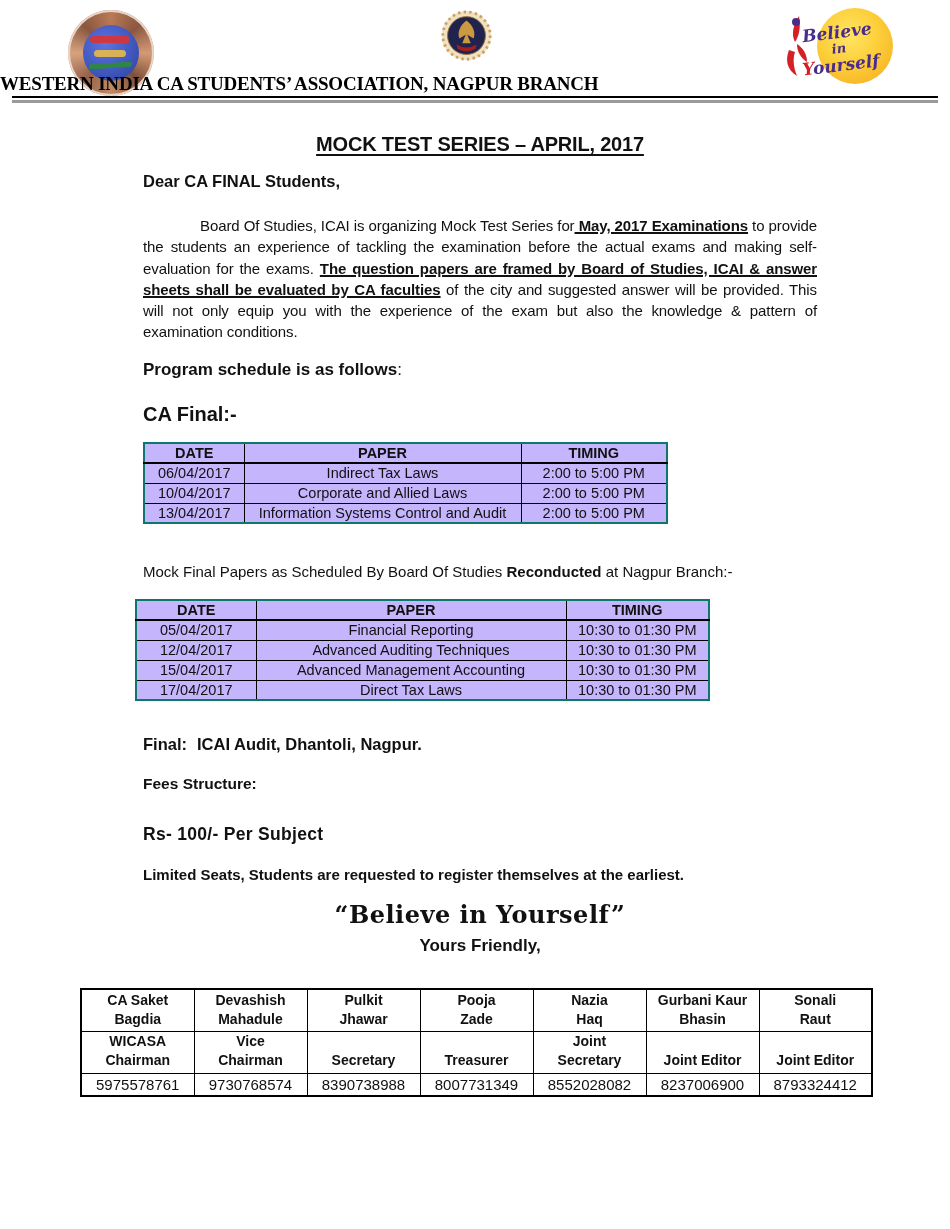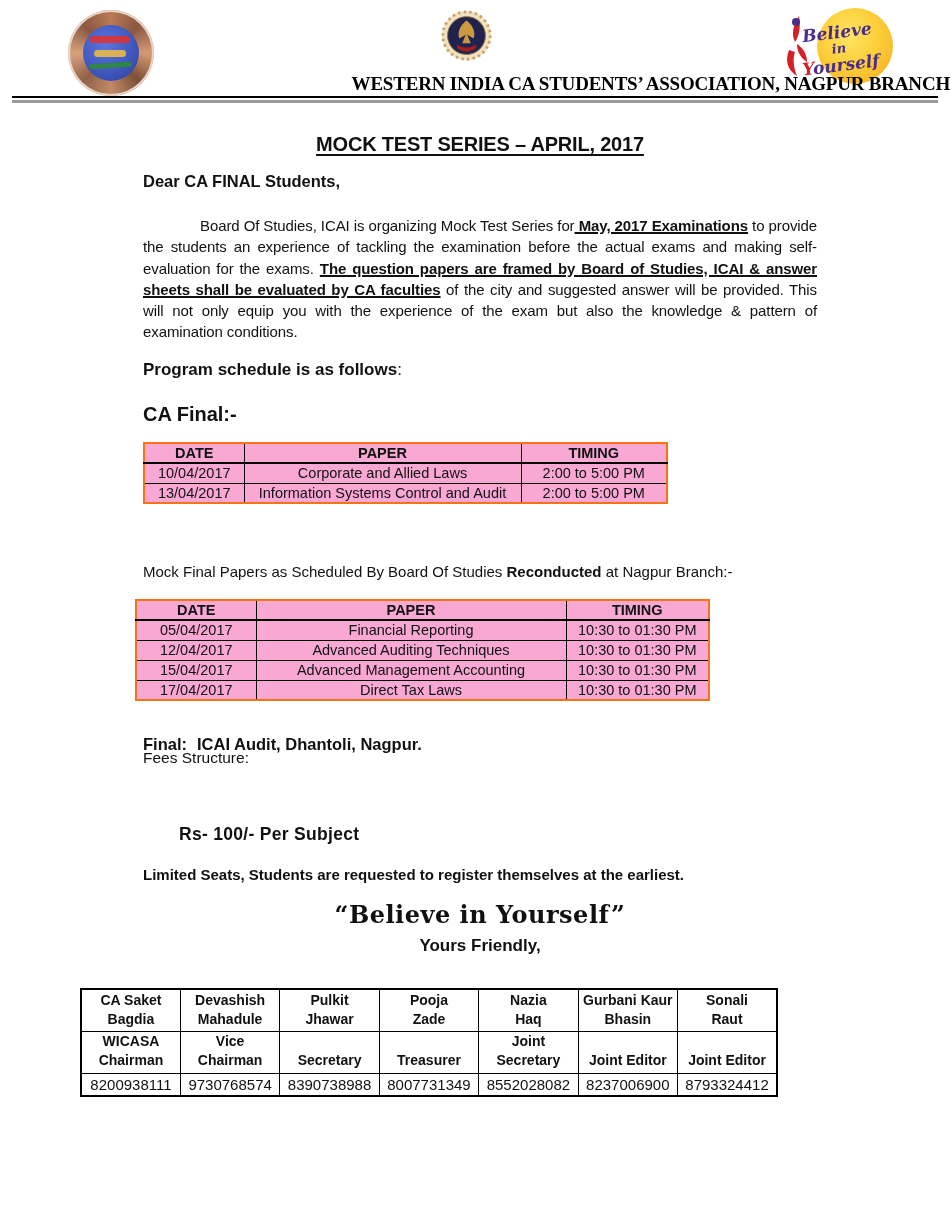--- a/index.html
+++ b/index.html
@@ -1,21 +1,21 @@
 <!DOCTYPE html>
 <html><head>
 <meta charset="utf-8">
 <style>
   * { margin:0; padding:0; box-sizing:border-box; }
   html,body { background:#ffffff; }
   body { font-family:"Liberation Sans","DejaVu Sans",sans-serif; color:#111; }
   .page { position:relative; width:950px; height:1229px; background:#fff; overflow:hidden; }
 
   
-  .org-title { position:absolute; top:73px; left:0; right:0; text-align:right;
+  .org-title { position:absolute; top:73px; left:0; right:0; text-align:left;
     font-family:"Liberation Serif","DejaVu Serif",serif; font-weight:bold;
     font-size:19px; letter-spacing:-0.2px; color:#000; }
   .divider { position:absolute; top:96px; left:12px; right:12px; height:4px;
     background:#000; border-bottom:2px solid #fff; box-shadow:0 3px 0 #9a9a9a; }
 
   .logo-left { position:absolute; left:68px; top:10px; width:86px; height:86px; border-radius:50%;
     background:conic-gradient(#b97a56,#8a5741,#d49a74,#7d4f38,#c08a66,#93604a,#d7a37e,#8a5741,#b97a56);
     box-shadow:inset 0 0 0 2px #e9d6c8; }
   .logo-left .center { position:absolute; inset:17%; border-radius:50%;
     background:radial-gradient(circle at 40% 35%, #5a74e0, #2b3f9e); }
@@ -50,45 +50,45 @@
 
   .intro { position:absolute; top:215px; left:0; width:674px; font-size:15px; line-height:21.3px;
     text-align:justify; text-indent:57px; letter-spacing:-0.1px; }
   .intro .b { font-weight:bold; }
   .intro .u { text-decoration:underline; text-decoration-thickness:1.5px; }
 
   .schedule-heading { position:absolute; top:360px; left:0; font-size:17px; }
   .schedule-heading .h { font-weight:bold; }
   .ca-final-label { position:absolute; top:403px; left:0; font-size:20px; font-weight:bold; }
 
-  table.doc-table { border-collapse:collapse; table-layout:fixed; background:#f9a8d4;
-    border:2px solid #f97316; font-size:14.5px; }
+  table.doc-table { border-collapse:collapse; table-layout:fixed; background:#c4b5fd;
+    border:2px solid #0f766e; font-size:14.5px; }
   table.doc-table th, table.doc-table td { border:1px solid #000; text-align:center;
     padding:1px 2px; height:20px; overflow:hidden; white-space:nowrap; }
   table.doc-table th { font-weight:bold; border-bottom:2px solid #000; }
 
   .table1 { position:absolute; top:442px; left:0; width:523px; }
   .table2 { position:absolute; top:599px; left:-8px; width:573px; }
 
   .recon-line { position:absolute; top:563px; left:0; width:700px; font-size:15px; }
   .recon-line .b { font-weight:bold; }
 
   .venue-line { position:absolute; top:735px; left:0; font-size:16.5px; font-weight:bold; }
   .venue-line .val { padding-left:10px; }
-  .fees-heading { position:absolute; top:749px; left:0; font-size:15.5px; font-weight:normal; }
-  .fees-value { position:absolute; top:824px; left:0; font-size:17.5px; font-weight:bold; letter-spacing:0.3px;margin-left:36px; }
+  .fees-heading { position:absolute; top:775px; left:0; font-size:15.5px; font-weight:bold; }
+  .fees-value { position:absolute; top:824px; left:0; font-size:17.5px; font-weight:bold; letter-spacing:0.3px; }
   .limited-seats { position:absolute; top:866px; left:0; font-size:15px; font-weight:bold; }
 
   .quote { position:absolute; top:900px; left:0; width:674px; text-align:center;
     font-family:"DejaVu Serif","Liberation Serif",serif; font-size:24px; font-weight:bold; letter-spacing:0.5px; }
   .closing { position:absolute; top:936px; left:0; width:674px; text-align:center;
     font-size:17px; font-weight:bold; }
 
   
-  table.committee { position:absolute; top:988px; left:80px; width:698px;
+  table.committee { position:absolute; top:988px; left:80px; width:793px;
     border-collapse:collapse; table-layout:fixed; border:2px solid #000; }
   table.committee td { border:1px solid #000; text-align:center; overflow:hidden; }
   table.committee td.name { height:42px; font-weight:bold; font-size:14px; line-height:19px; vertical-align:middle; }
   table.committee td.role { height:40px; font-weight:bold; font-size:14px; line-height:19px;
     vertical-align:bottom; padding-bottom:3px; }
   table.committee td.phone { height:23px; font-size:15px; vertical-align:middle; }
 </style>
 </head>
 <body>
 
@@ -149,20 +149,25 @@
           <col style="width:146px">
         </colgroup>
       <thead>
           <tr>
             <th>DATE</th>
             <th>PAPER</th>
             <th>TIMING</th>
           </tr>
         </thead>
       <tbody>
+          <tr>
+            <td>06/04/2017</td>
+            <td>Indirect Tax Laws</td>
+            <td>2:00 to 5:00 PM</td>
+          </tr>
           <tr>
             <td>10/04/2017</td>
             <td>Corporate and Allied Laws</td>
             <td>2:00 to 5:00 PM</td>
           </tr>
           <tr>
             <td>13/04/2017</td>
             <td>Information Systems Control and Audit</td>
             <td>2:00 to 5:00 PM</td>
           </tr>
@@ -234,21 +239,21 @@
         <tr>
           <td class="role">WICASA<br>Chairman</td>
           <td class="role">Vice<br>Chairman</td>
           <td class="role">Secretary</td>
           <td class="role">Treasurer</td>
           <td class="role">Joint<br>Secretary</td>
           <td class="role">Joint Editor</td>
           <td class="role">Joint Editor</td>
         </tr>
         <tr>
-          <td class="phone">8200938111</td>
+          <td class="phone">5975578761</td>
           <td class="phone">9730768574</td>
           <td class="phone">8390738988</td>
           <td class="phone">8007731349</td>
           <td class="phone">8552028082</td>
           <td class="phone">8237006900</td>
           <td class="phone">8793324412</td>
         </tr>
       </tbody>
   </table>
 

